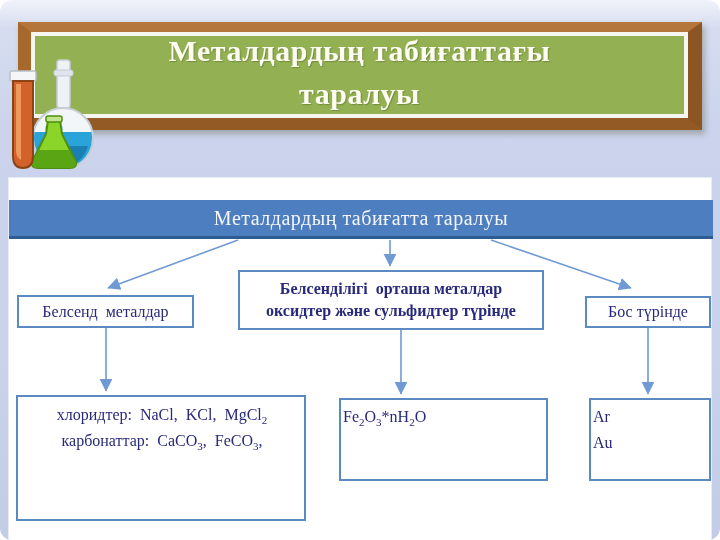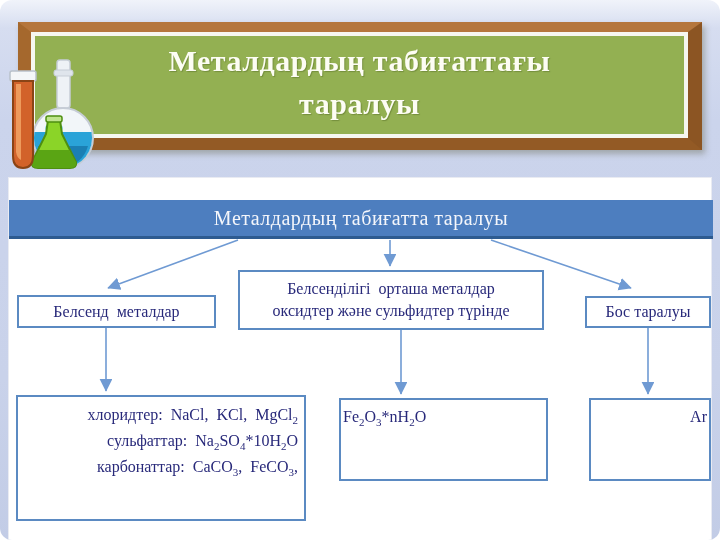--- a/index.html
+++ b/index.html
@@ -5,21 +5,21 @@
   html,body{margin:0;padding:0;background:#ffffff;}
   .slide{
     position:relative;width:720px;height:540px;overflow:hidden;
     border-radius:12px;
     background:linear-gradient(180deg,#f0f3fa 0px,#d6ddf0 28px,#cbd4ec 120px,#c9d2ea 70%,#c2cce6 100%);
     font-family:"Liberation Serif","DejaVu Serif",serif;
   }
 
   
   .board{
-    position:absolute;left:18px;top:22px;width:684px;height:128px;
+    position:absolute;left:18px;top:22px;width:684px;height:108px;
     box-sizing:border-box;
     border-style:solid;border-width:10px 14px 12px 13px;
     border-color:#b5763c #8c5523 #935a25 #a5682d;
     box-shadow:3px 4px 6px rgba(80,80,50,.35), inset 0 0 0 0 #000;
     background:#f6f7f0;
   }
   .board-inner{
     position:absolute;inset:0;border:4px solid #f6f7f0;background:#93b052;
     display:flex;align-items:center;justify-content:center;
   }
@@ -44,31 +44,31 @@
     display:flex;align-items:center;justify-content:center;
   }
   .diagram-header-text{color:#f4f6fb;font-size:20px;letter-spacing:.5px;}
 
   .dbox{
     position:absolute;box-sizing:border-box;background:#ffffff;
     border:2px solid #5b8ac2;color:#28297a;
     display:flex;align-items:center;justify-content:center;
     text-align:center;font-size:16px;line-height:1.35;white-space:pre-wrap;
   }
-  .cat-left  {left:8px;  top:117px;width:199px;height:33px;}
-  .cat-mid   {left:229px;top:92px; width:306px;height:60px;}
+  .cat-left  {left:8px;  top:117px;width:177px;height:33px;}
+  .cat-mid   {left:229px;top:92px; width:306px;height:60px;font-weight:bold;}
   .cat-right {left:576px;top:118px;width:126px;height:32px;}
 
   .det{
     position:absolute;box-sizing:border-box;background:#ffffff;
     border:2px solid #5b8ac2;color:#28297a;font-size:16px;
   }
-  .det-left  {left:7px;  top:217px;width:290px;height:126px;padding:5px 6px 0 8px;text-align:right;}
+  .det-left  {left:7px;  top:217px;width:290px;height:126px;padding:5px 6px 0 8px;text-align:center;}
   .det-mid   {left:330px;top:220px;width:209px;height:83px; padding:4px 2px 0 2px;text-align:left;}
-  .det-right {left:580px;top:220px;width:122px;height:83px; padding:4px 2px 0 2px;text-align:right;}
+  .det-right {left:580px;top:220px;width:122px;height:83px; padding:4px 2px 0 2px;text-align:left;}
   .chem-line{line-height:26px;white-space:pre-wrap;}
   .det sub{font-size:11px;line-height:0;}
 
   .arrows{position:absolute;inset:0;width:704px;height:366px;pointer-events:none;}
 </style>
 </head>
 <body>
 
 <div class="slide">
 
@@ -124,29 +124,29 @@
     </svg>
 
     <div class="dbox cat-left">
       <span>Белсенд  металдар</span>
     </div>
     <div class="dbox cat-mid">
       <span>Белсенділігі  орташа металдар
 оксидтер және сульфидтер түрінде</span>
     </div>
     <div class="dbox cat-right">
-      <span>Бос таралуы</span>
+      <span>Бос түрінде</span>
     </div>
 
     <div class="det det-left">
         <div class="chem-line">хлоридтер:  NaCl,  KCl,  MgCl<sub>2</sub></div>
-        <div class="chem-line">сульфаттар:  Na<sub>2</sub>SO<sub>4</sub>*10H<sub>2</sub>O</div>
         <div class="chem-line">карбонаттар:  CaCO<sub>3</sub>,  FeCO<sub>3</sub>,</div>
       </div>
     <div class="det det-mid">
         <div class="chem-line">Fe<sub>2</sub>O<sub>3</sub>*nH<sub>2</sub>O</div>
       </div>
     <div class="det det-right">
         <div class="chem-line">Ar</div>
+        <div class="chem-line">Au</div>
       </div>
 
   </div>
 </div>
 
 </body></html>

